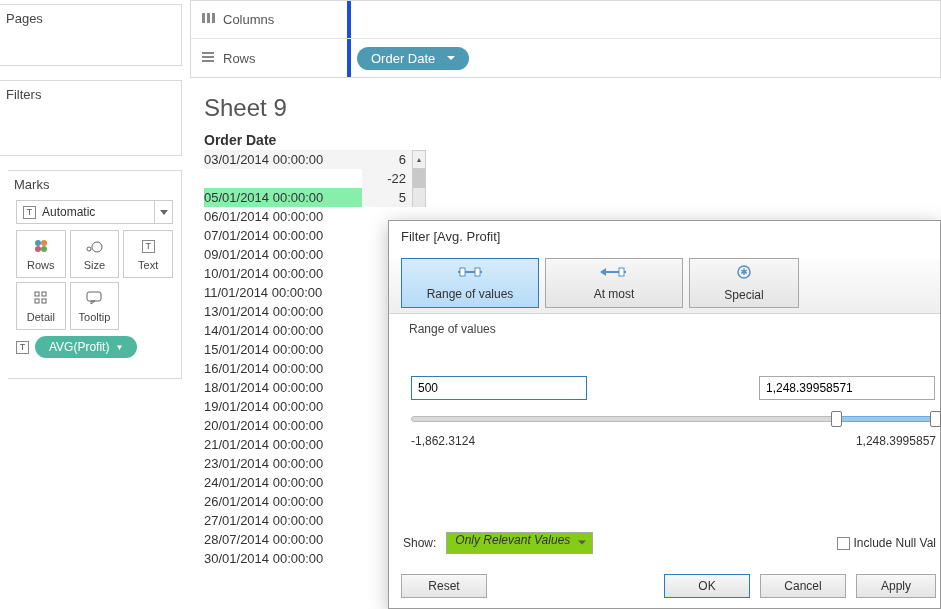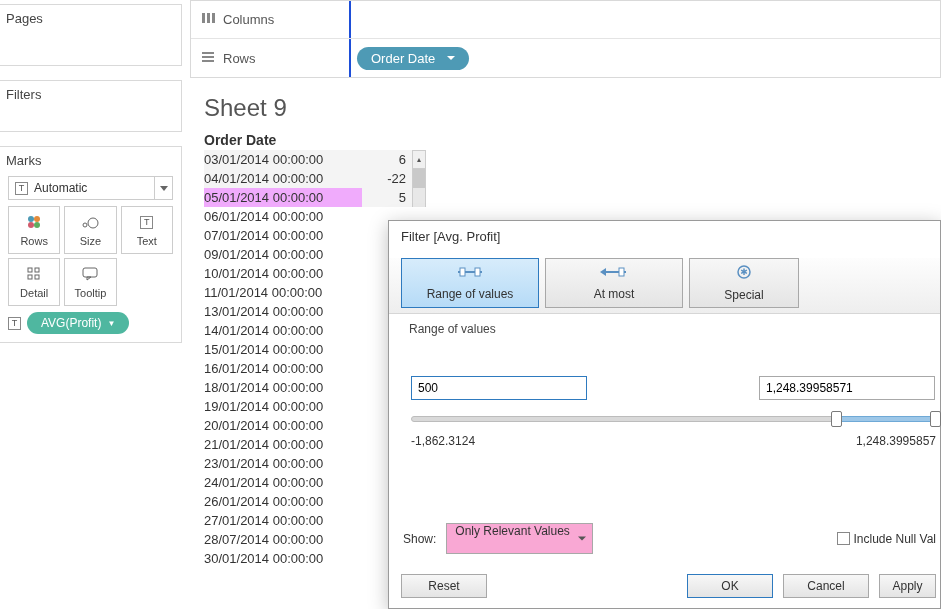--- a/index.html
+++ b/index.html
@@ -26,21 +26,21 @@
     border-left: none;
     background: #fff;
   }
   .side-panel .panel-title {
     padding: 6px 10px 18px 6px;
     font-size: 13px;
     color: #444;
   }
   #pages-panel { margin-top: 4px; }
   #filters-panel { margin-top: 14px; }
-  #marks-panel { margin-top: 14px; padding-bottom: 2px;}
+  #marks-panel { margin-top: 14px; padding-bottom: 14px; margin-left: 8px;}
   .dropdown {
     display: flex;
     height: 24px;
     margin: 0 8px 6px 8px;
     border: 1px solid #ccc;
     background: #fff;
   }
   .dropdown .dd-left {
     flex: 1;
     display: flex;
@@ -115,21 +115,21 @@
     height: 38px;
     border-bottom: 1px solid #e4e4e4;
   }
   .shelf-slot:last-child { border-bottom: none; justify-content: space-between; }
   .shelf-label-box {
     width: 160px;
     display: flex;
     align-items: center;
     gap: 8px;
     padding-left: 10px;
-    border-right: 2px solid #1d4ed8;
+    border-right: 4px solid #1d4ed8;
     height: 100%;
     color: #555;
     font-size: 13px;
   }
   .shelf-body {
     flex: 1;
     display: flex;
     align-items: center;
     padding-left: 6px;
   }
@@ -298,26 +298,27 @@
   .show-row {
     position:absolute;
     left: 14px; right: 4px;
     bottom: 54px;
     display: flex;
     align-items: center;
     gap: 10px;
     font-size: 12px;
   }
   .show-select {
-    height: 31px;
+    height: 22px;
     border: 1px solid #a8a8a8;
     padding: 0 22px 0 8px;
     font-size: 12px;
-    background: #f9a8d4;
+    background: #84cc16;
     position: relative;
+    font-style: italic;
   }
   .show-select::after {
     content:"";
     position:absolute;
     right:6px; top:50%;
     transform:translateY(-30%);
     border:4px solid transparent;
     border-top-color:#555;
   }
   .null-check {
@@ -351,21 +352,21 @@
 </style>
 </head>
 <body>
 
 <div class="left-col">
 
   <div class="side-panel" id="pages-panel" style="height:62px;">
     <div class="panel-title">Pages</div>
   </div>
 
-  <div class="side-panel" id="filters-panel" style="height:52px;">
+  <div class="side-panel" id="filters-panel" style="height:76px;">
     <div class="panel-title">Filters</div>
   </div>
 
   <div class="side-panel" id="marks-panel">
     <div class="panel-title" style="padding-bottom:8px;">Marks</div>
     <div class="dropdown">
       <div class="dd-left">
         <span class="small-T">T</span>
         <span>Automatic</span>
       </div>
@@ -467,23 +468,22 @@
       </div>
     </div>
   </div>
 
   <div class="sheet-area">
     <div class="sheet-title">Sheet 9</div>
     <div class="col-header">Order Date</div>
     <div class="data-table" id="data-table">
         <div class="date-cell" style="grid-area: 1 / 1; background: rgb(244, 244, 244);">03/01/2014 00:00:00</div>
         <div class="val-cell" style="grid-area: 1 / 2; background: rgb(244, 244, 244);">6</div>
-        <div class="date-cell" style="grid-area: 2 / 1; background: rgb(244, 244, 244);">04/01/2014 00:00:00</div>
         <div class="val-cell" style="grid-area: 2 / 2; background: rgb(244, 244, 244);">-22</div>
-        <div class="date-cell" style="grid-area: 3 / 1; background: #f0abfc;">05/01/2014 00:00:00</div>
+        <div class="date-cell" style="grid-area: 3 / 1; background: #86efac;">05/01/2014 00:00:00</div>
         <div class="val-cell" style="grid-area: 3 / 2; background: rgb(244, 244, 244);">5</div>
         <div class="date-cell" style="grid-area: 4 / 1;">06/01/2014 00:00:00</div>
         <div class="val-cell" style="grid-area: 4 / 2;"></div>
         <div class="date-cell" style="grid-area: 5 / 1;">07/01/2014 00:00:00</div>
         <div class="val-cell" style="grid-area: 5 / 2;"></div>
         <div class="date-cell" style="grid-area: 6 / 1;">09/01/2014 00:00:00</div>
         <div class="val-cell" style="grid-area: 6 / 2;"></div>
         <div class="date-cell" style="grid-area: 7 / 1;">10/01/2014 00:00:00</div>
         <div class="val-cell" style="grid-area: 7 / 2;"></div>
         <div class="date-cell" style="grid-area: 8 / 1;">11/01/2014 00:00:00</div>
@@ -589,17 +589,17 @@
       </div>
     <div class="spacer"></div>
     <div class="dlg-btn primary">
         <span>OK</span>
       </div>
     <div style="width:10px"></div>
     <div class="dlg-btn">
         <span>Cancel</span>
       </div>
     <div style="width:10px"></div>
-    <div class="dlg-btn" style="width:57px">
+    <div class="dlg-btn" style="width:80px">
         <span>Apply</span>
       </div>
   </div>
 </div>
 
 </body></html>

